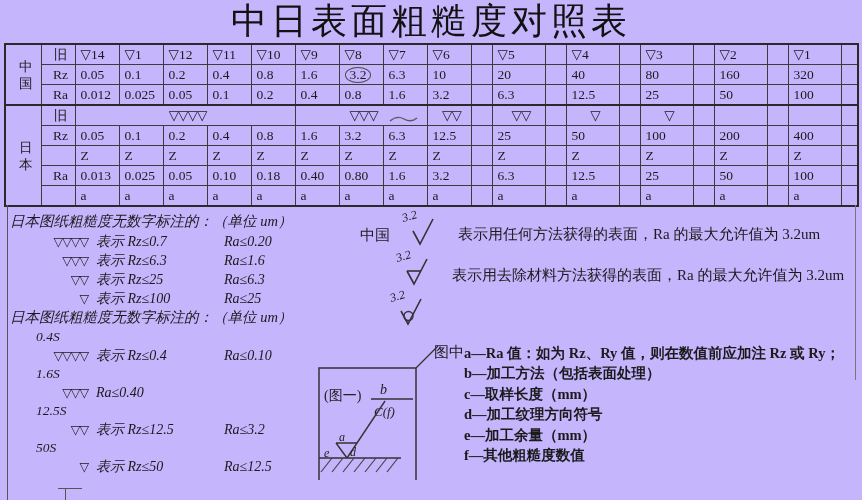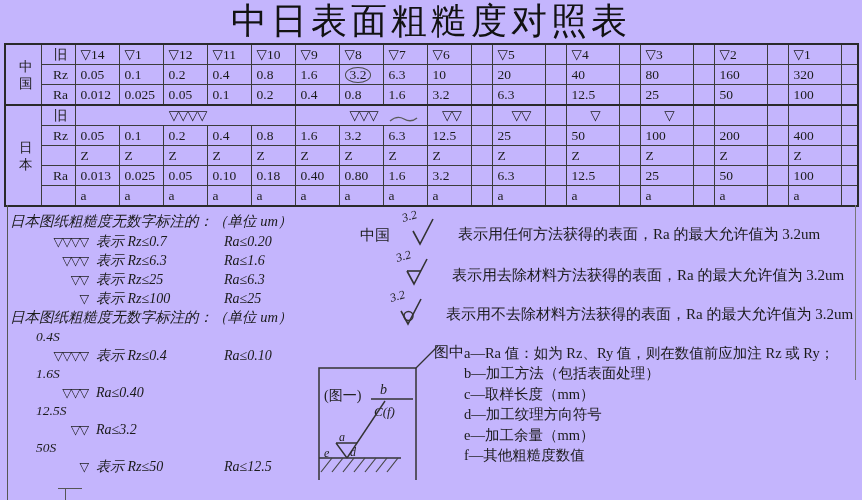--- a/index.html
+++ b/index.html
@@ -25,21 +25,21 @@
   .bh{font-size:14.5px;height:20px;white-space:nowrap;}
   .irow{display:flex;height:19px;align-items:center;font-size:14px;white-space:nowrap;}
   .sym{width:78px;text-align:right;padding-right:8px;font-size:12.5px;letter-spacing:-1px;}
   .rz{width:128px;}
   .slabel{margin-left:26px;font-size:13.5px;height:18px;line-height:18px;}
   #blk2 .irow{height:19px;}
   
   .abs{position:absolute;white-space:nowrap;}
   .cap15{font-size:15px;}
   .symval{font-size:12px;font-style:italic;}
-  .legend-items div{font-size:14.5px;line-height:20.4px;white-space:nowrap;}
+  .legend-items div{font-size:14.5px;line-height:20.4px;white-space:nowrap;font-weight:bold;}
   .edge{position:absolute;background:#555;}
   svg{display:block;}
 </style>
 </head>
 <body>
 
 <div id="page">
 
   <div class="title">中日表面粗糙度对照表</div>
 
@@ -295,20 +295,21 @@
           <span class="ra">Ra≤0.10</span>
         </div>
         <div class="slabel">1.6S</div>
         <div class="irow">
           <span class="sym">▽▽▽</span>
           <span class="ra">Ra≤0.40</span>
         </div>
         <div class="slabel">12.5S</div>
         <div class="irow">
           <span class="sym">▽▽</span>
+          <span class="rz">表示 Rz≤12.5</span>
           <span class="ra">Ra≤3.2</span>
         </div>
         <div class="slabel">50S</div>
         <div class="irow">
           <span class="sym">▽</span>
           <span class="rz">表示 Rz≤50</span>
           <span class="ra">Ra≤12.5</span>
         </div>
       </div>
   </div>
@@ -332,21 +333,20 @@
   </div>
   <div class="abs cap15" style="left:452px;top:266px">表示用去除材料方法获得的表面，Ra 的最大允许值为 3.2um</div>
 
   <div class="abs" style="left:390px;top:290px">
     <span class="symval" style="position:absolute;left:0;top:-1px;transform:rotate(-16deg)">3.2</span>
     <svg width="40" height="38" viewBox="0 0 40 38">
       <path d="M11,21 L18,34 L31,9" stroke="#333" stroke-width="1.6" fill="none"></path>
       <circle cx="18.5" cy="26" r="4.5" stroke="#333" stroke-width="1.4" fill="none"></circle>
     </svg>
   </div>
-  <div class="abs cap15" style="left:446px;top:305px">表示用不去除材料方法获得的表面，Ra 的最大允许值为 3.2um</div>
 
   <div class="abs cap15" style="left:434px;top:343px">图中</div>
   <div class="abs legend-items" id="legend-items" style="left:464px;top:343px">
       <div>a—Ra 值：如为 Rz、Ry 值，则在数值前应加注 Rz 或 Ry；</div>
       <div>b—加工方法（包括表面处理）</div>
       <div>c—取样长度（mm）</div>
       <div>d—加工纹理方向符号</div>
       <div>e—加工余量（mm）</div>
       <div>f—其他粗糙度数值</div>
     </div>

